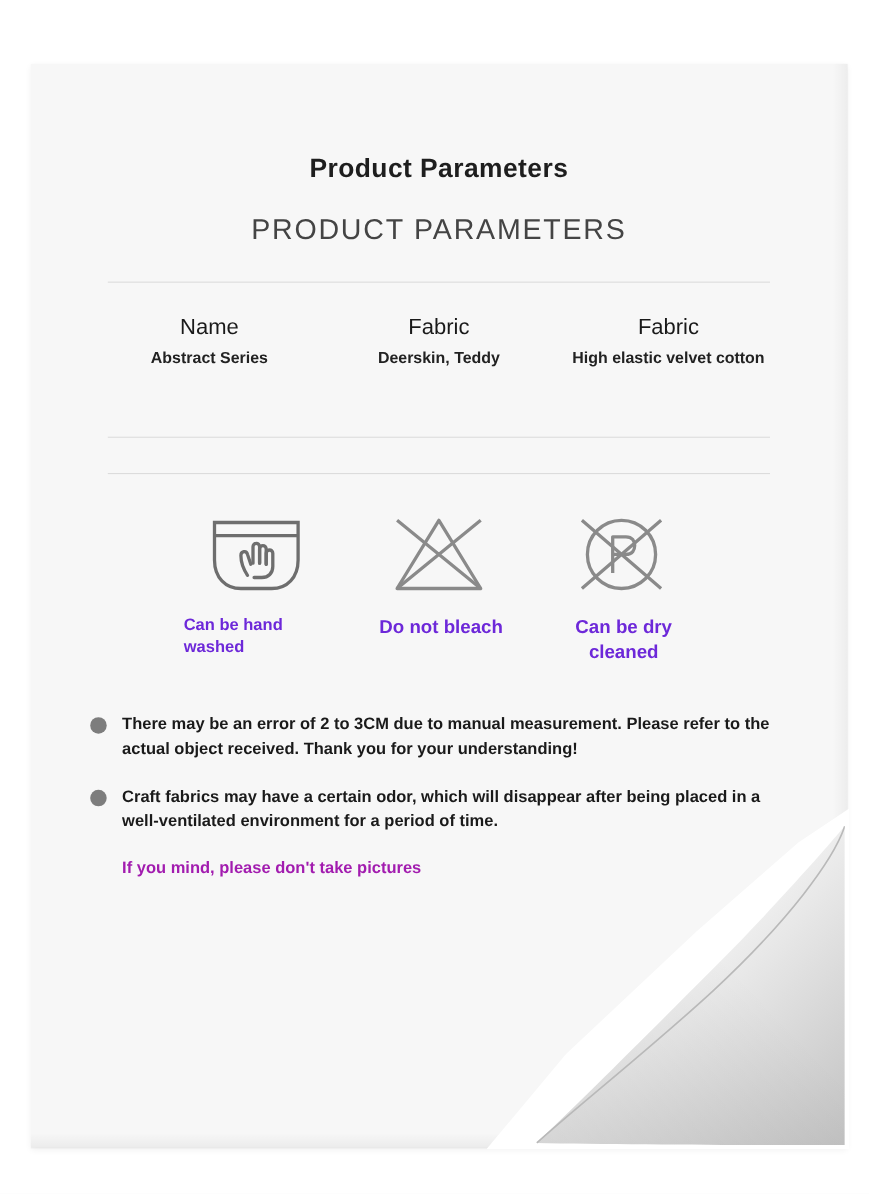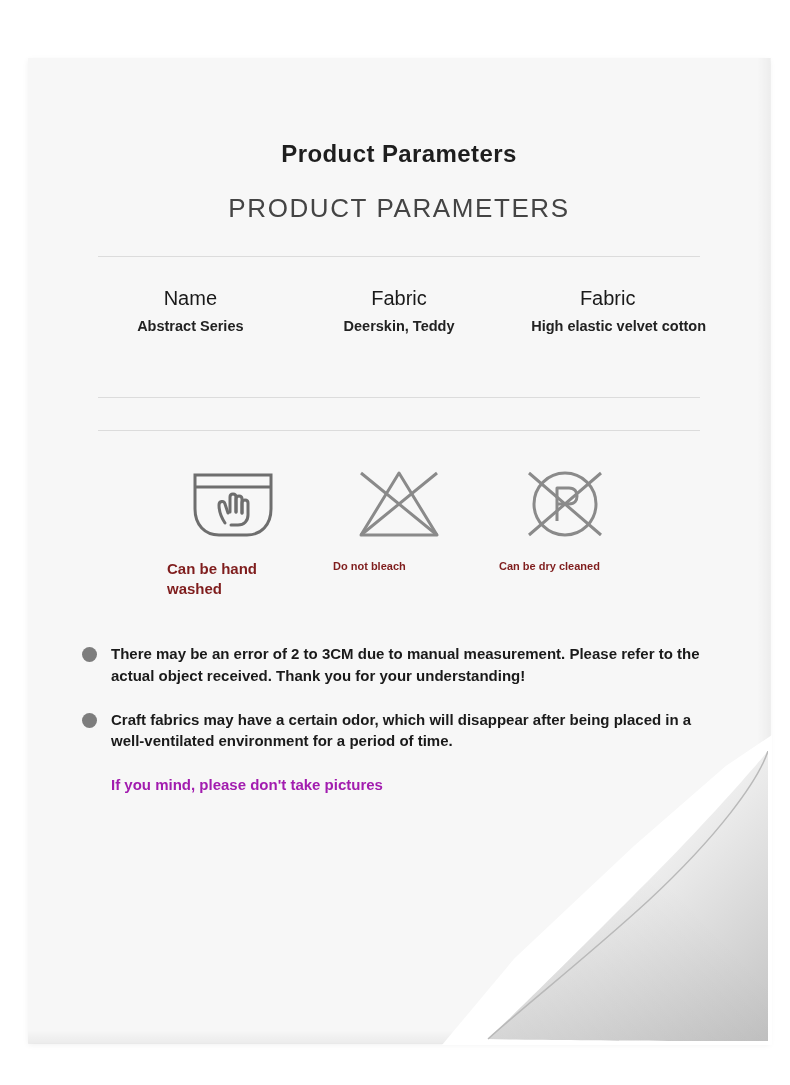--- a/index.html
+++ b/index.html
@@ -123,47 +123,48 @@
     font-weight: bold;
     color: #222;
     line-height: 1.35;
   }
   .spec-value.light {
     font-weight: 300;
     font-size: 19px;
     color: #333;
   }
   .spec-cell.left-align .spec-value {
-    text-align: right;
+    text-align: center;
   }
 
   
   .care-row {
     display: flex;
     justify-content: center;
     gap: 26px;
     padding: 34px 14px 0 14px;
   }
   .care-item {
     width: 140px;
     text-align: left;
   }
   .care-icon {
     display: block;
     margin: 0 auto 16px auto;
   }
   .care-caption {
     font-size: 15px;
     font-weight: bold;
-    color: #7f1d1d;
+    color: #6d28d9;
     line-height: 1.35;
     padding-left: 4px;
   }
   .care-caption.small {
-    font-size: 11px;
+    font-size: 17px;
+    text-align: center;
   }
 
   
   .notes {
     padding: 44px 12px 0 6px;
   }
   .note {
     display: flex;
     align-items: flex-start;
     margin-bottom: 22px;

